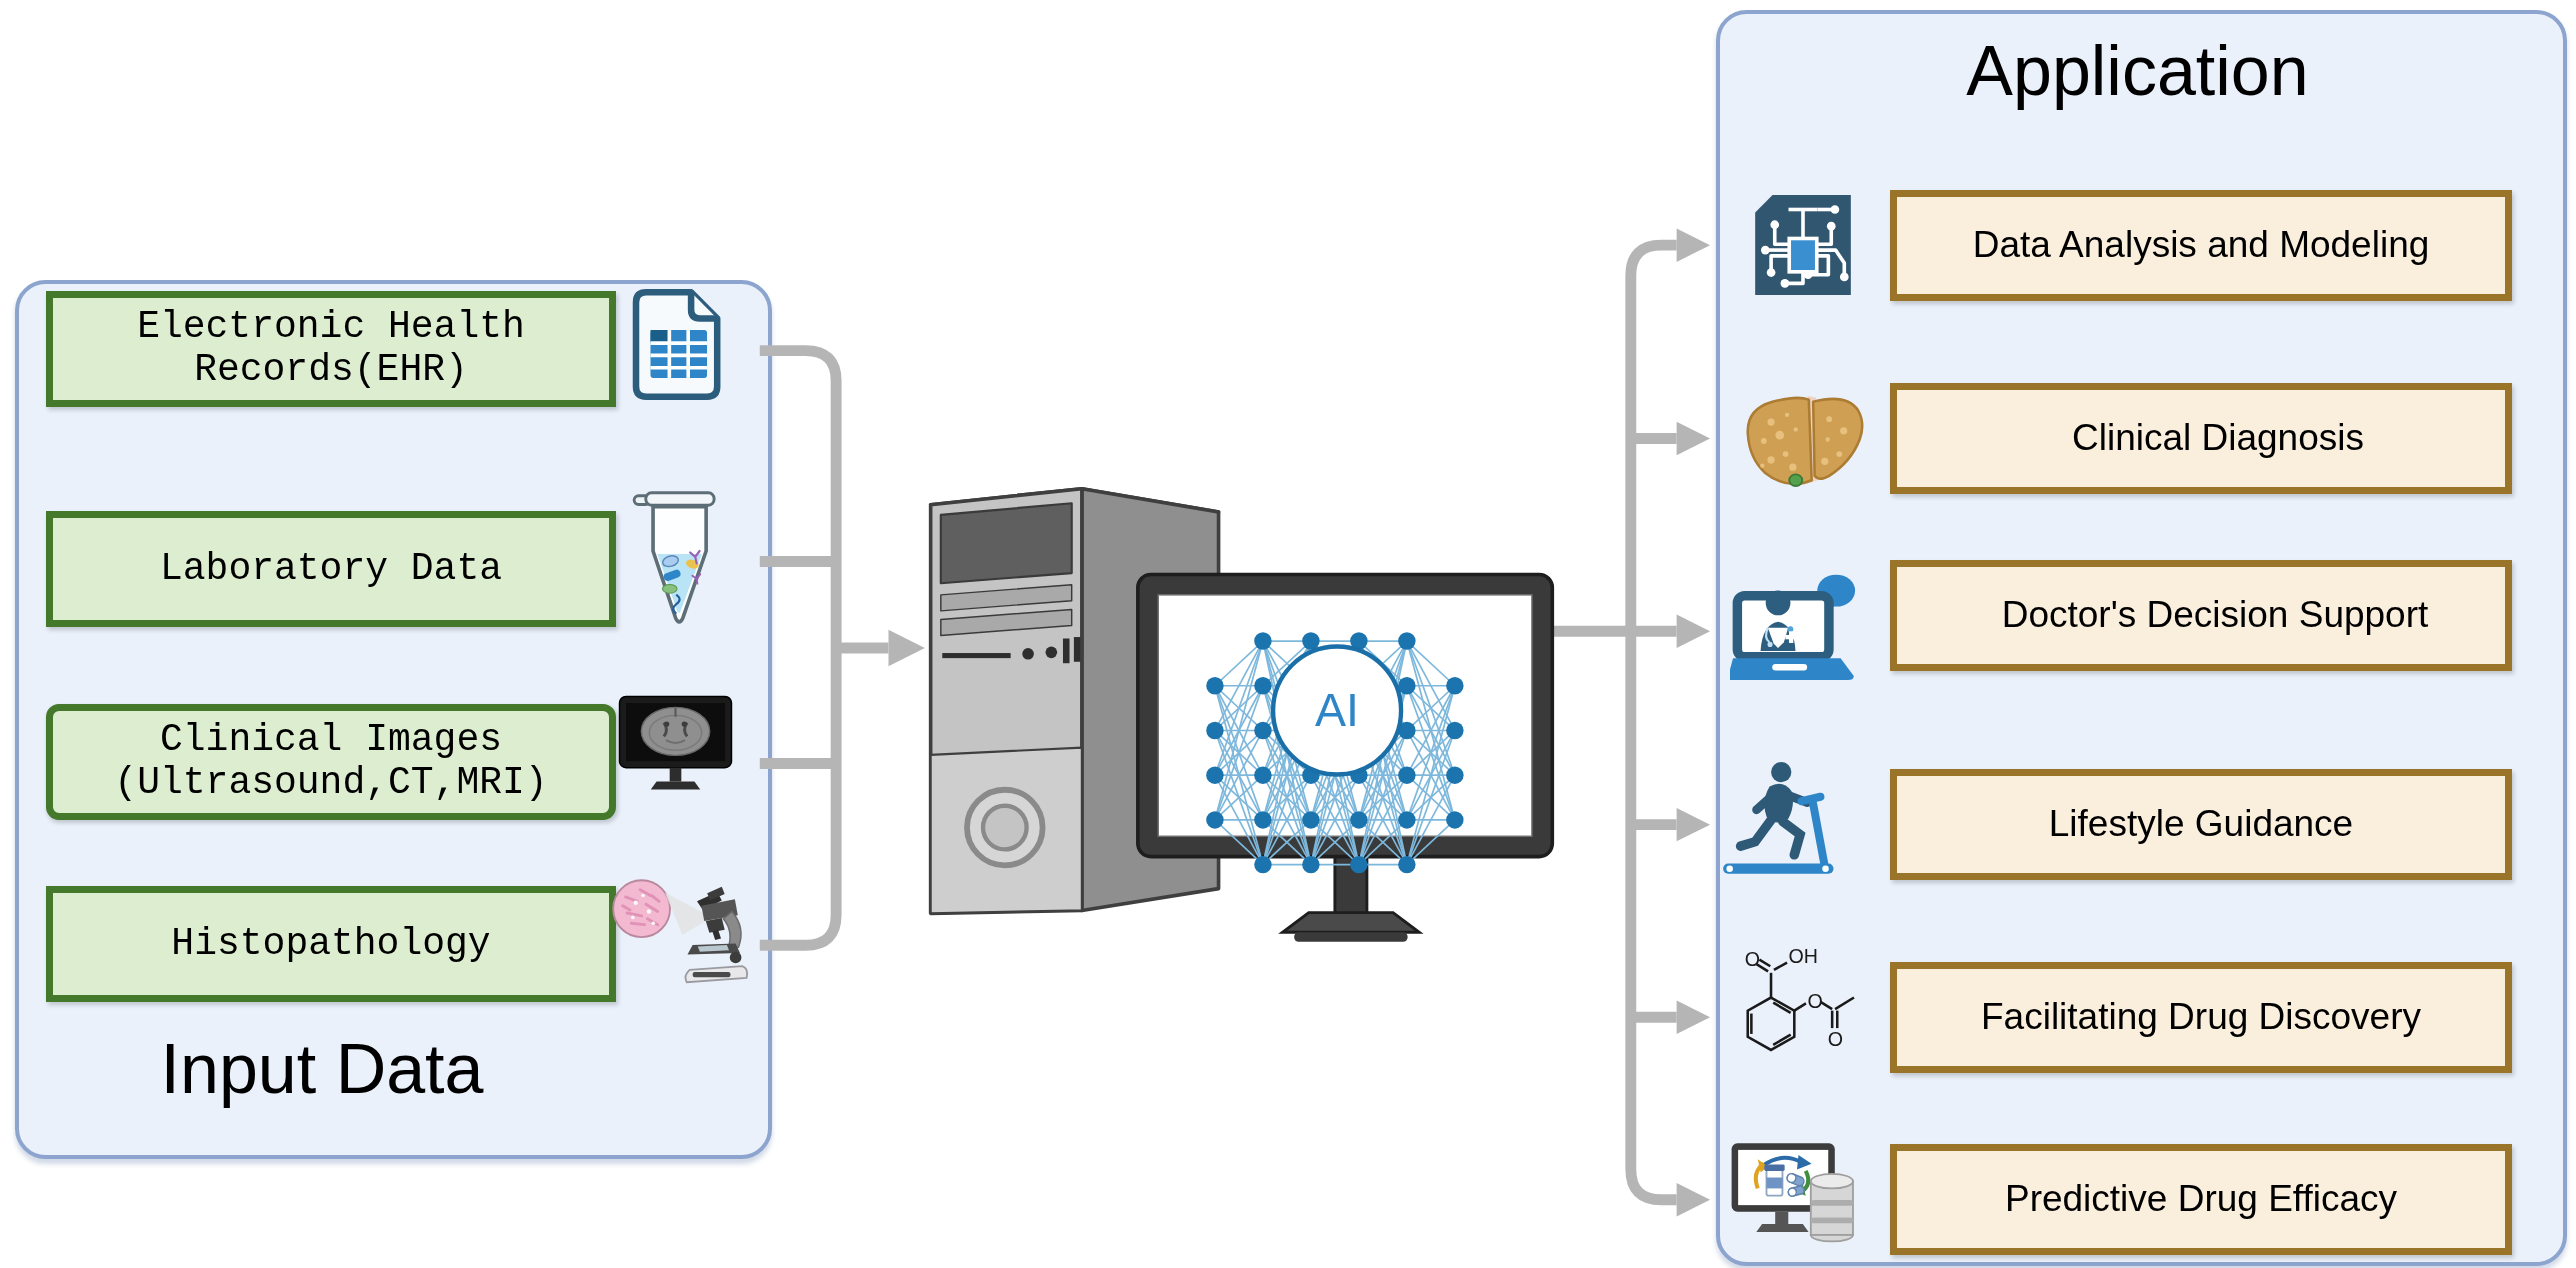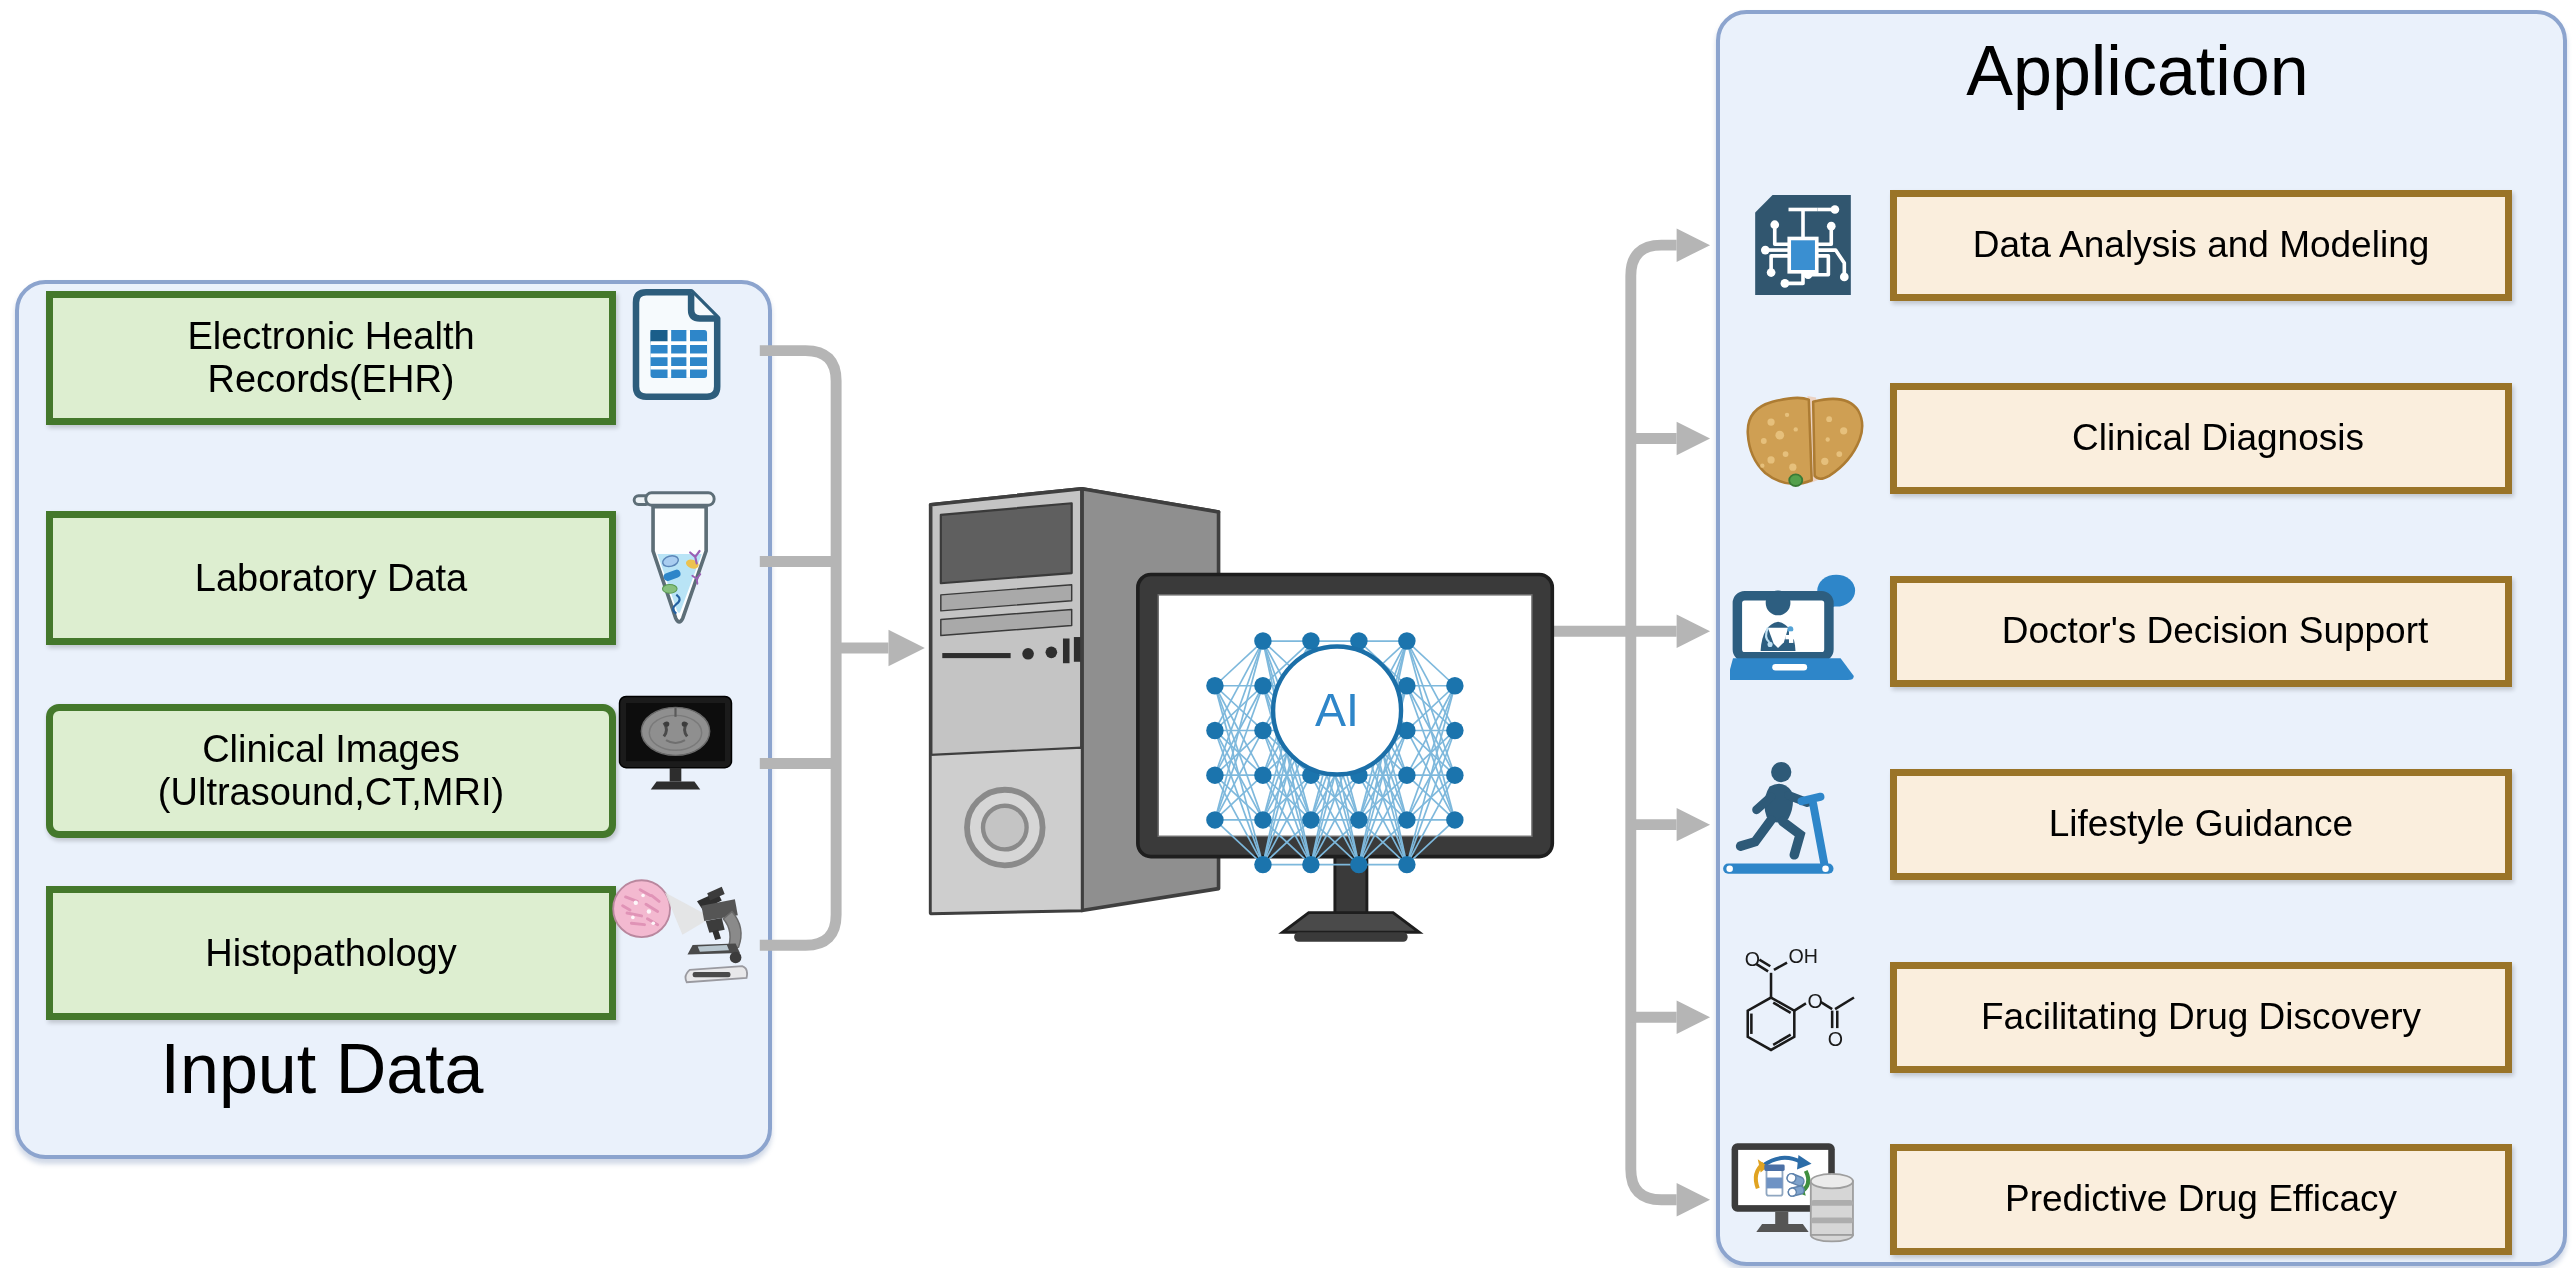--- a/index.html
+++ b/index.html
@@ -8,32 +8,32 @@
   
   .panel{position:absolute;background:#EAF1FB;border:4.4px solid #8CA4CE;border-radius:30.5px;
          box-shadow:0 4.4px 5.8px rgba(90,120,170,.28);z-index:1;}
   #input-panel{left:14.5px;top:280px;width:749px;height:871px;}
   #application-panel{left:1716px;top:10.2px;width:843px;height:1248px;}
   
   .big-title{position:absolute;z-index:2;font-size:70px;line-height:1.1;text-align:center;color:#000;}
   #input-title{left:31px;top:1031px;width:582px;}
   #application-title{left:1716px;top:33px;width:843px;}
   
-  .g-box{position:absolute;z-index:2;left:46px;width:570px;height:134px;
+  .g-box{position:absolute;z-index:2;left:46px;width:570px;height:116px;
          background:#DDEED0;border:7.3px solid #44782B;box-sizing:border-box;
          display:flex;align-items:center;justify-content:center;text-align:center;
          font-size:38px;line-height:1.12;white-space:pre-line;
-         box-shadow:1.5px 2.9px 4.4px rgba(0,0,0,.18);}
+         box-shadow:1.5px 2.9px 4.4px rgba(0,0,0,.18);font-family:Liberation Mono, monospace;}
   .a-box{position:absolute;z-index:2;left:1890px;width:622px;height:111px;
          background:#FAEEDD;border:7.3px solid #9A7428;box-sizing:border-box;
          display:flex;align-items:center;justify-content:center;text-align:center;
          font-size:37px;line-height:1.1;white-space:pre-line;
          box-shadow:1.5px 2.9px 4.4px rgba(0,0,0,.18);}
   #gbox-0{top:291px;} #gbox-1{top:502px;margin-top:9px;} #gbox-2{top:704px;border-radius:13px;} #gbox-3{top:886px;}
-  #abox-0{top:190px;} #abox-1{top:383px;padding-left:34px;} #abox-2{top:576px;padding-left:28px;}
+  #abox-0{top:190px;} #abox-1{top:383px;padding-left:34px;} #abox-2{top:560px;padding-left:28px;}
   #abox-3{top:769px;} #abox-4{top:962px;} #abox-5{top:1144px;}
   .icon{position:absolute;z-index:2;}
   #scene{position:absolute;left:0;top:0;z-index:3;pointer-events:none;}
 </style>
 </head>
 <body>
 
 <div id="input-panel" class="panel"></div>
 <div id="application-panel" class="panel"></div>
 

